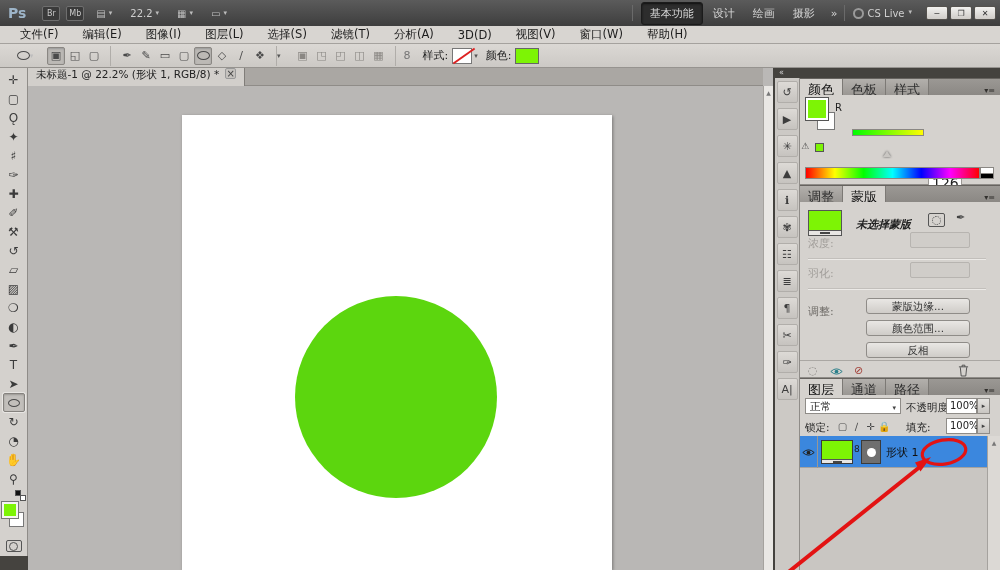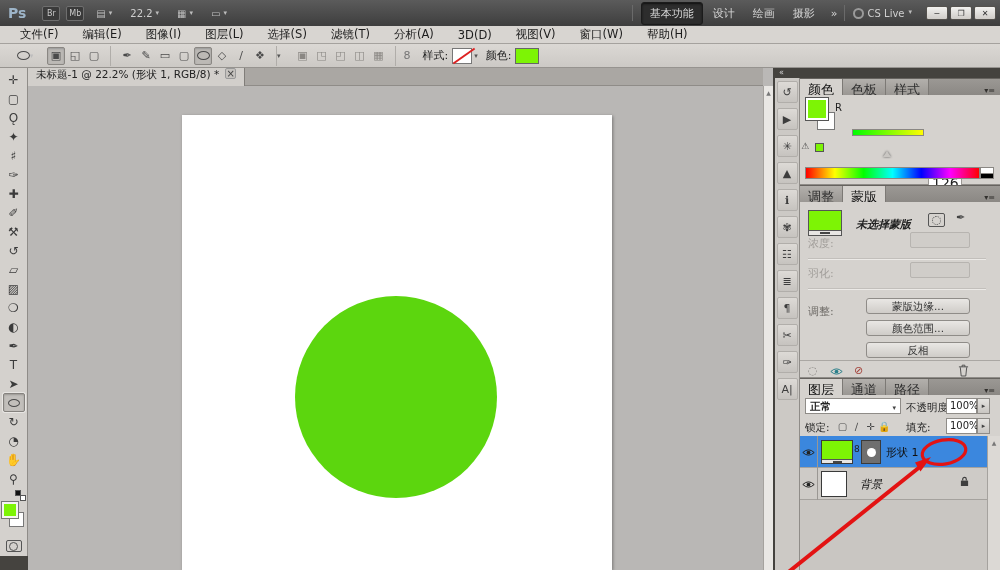--- a/index.html
+++ b/index.html
@@ -91,21 +91,21 @@
   .pixmask-ico{position:absolute;left:128px;top:11px;width:17px;height:14px;border:1px solid #555;border-radius:2px;display:flex;align-items:center;justify-content:center;}
   .pixmask-ico::after{content:"";width:7px;height:7px;border:1px dotted #555;border-radius:50%;}
   .penmask-ico{position:absolute;left:156px;top:9px;font-size:11px;color:#444;}
   .dis-label{position:absolute;left:8px;font-size:11px;color:#a09d99;}
   .dis-box{position:absolute;left:110px;width:60px;height:16px;background:#d0cdc9;border:1px solid #b7b4b0;border-radius:2px;}
   .groove{position:absolute;left:8px;width:178px;height:2px;background:#c2bfbb;border-bottom:1px solid #eceae7;}
   .mask-btn{position:absolute;left:66px;width:104px;height:16px;background:linear-gradient(#e9e7e4,#cfccc8);border:1px solid #8f8c88;border-radius:3px;font-size:10.5px;color:#333;text-align:center;line-height:14px;}
   .mask-footrow{position:absolute;left:0;width:200px;height:20px;border-top:1px solid #aaa7a3;}
   .mf-ico{position:absolute;top:3px;font-size:11px;color:#8a8784;}
   
-  .blend-box{position:absolute;left:5px;top:3px;width:96px;height:16px;background:#fff;border:1px solid #8f8c88;font-size:10.5px;padding:1px 4px;font-weight:bold;}
+  .blend-box{position:absolute;left:5px;top:3px;width:96px;height:16px;background:#fff;border:1px solid #8f8c88;font-size:10.5px;padding:1px 4px;}
   .blend-box .caret{position:absolute;right:4px;top:5px;color:#444;}
   .ctl-label{position:absolute;font-size:10.5px;color:#222;}
   .ctl-val{position:absolute;width:31px;height:16px;background:#fff;border:1px solid #8f8c88;font-size:10px;padding:1px 3px;}
   .spin{position:absolute;width:13px;height:16px;background:linear-gradient(#e5e3e0,#c9c6c2);border:1px solid #8f8c88;font-size:7px;color:#444;text-align:center;line-height:15px;}
   .lock-ico{position:absolute;top:2px;width:13px;height:14px;display:flex;align-items:center;justify-content:center;font-size:10px;color:#4a4a4a;border:1px solid transparent;}
   .layer-list{position:absolute;left:0;top:358px;width:200px;height:134px;background:#c9c6c2;}
   .layer-row{position:absolute;left:0;width:200px;height:32px;border-bottom:1px solid #a5a29e;background:#cecbc7;}
   .layer-row.active{background:#3b87de;}
   .eyecell{position:absolute;left:0;top:0;width:18px;height:32px;border-right:1px solid #9a9793;display:flex;align-items:center;justify-content:center;}
   .lthumb{position:absolute;left:21px;top:4px;width:32px;height:24px;border:1px solid #3a3a3a;}
@@ -528,36 +528,20 @@
         </span>
         <span class="lthumb" style="background: rgb(125, 244, 5);">
             <span class="bar">
               <i></i>
             </span>
           </span>
         <span class="chain">8</span>
         <span class="vmask"></span>
         <span class="lname">形状 1</span>
       </div>
-      <div class="layer-row" style="top:32px;">
-        <span class="eyecell">
-          <svg class="eye" viewBox="0 0 16 10">
-              <path d="M1 5 Q8 -1.5 15 5 Q8 11.5 1 5 Z" fill="none" stroke="#222" stroke-width="1.2"></path>
-              <circle cx="8" cy="5" r="2.3" fill="#222"></circle>
-            </svg>
-        </span>
-        <span class="lthumb bgthumb"></span>
-        <span class="lname bgname">背景</span>
-        <span class="llock">
-          <svg class="lockg" viewBox="0 0 10 12">
-              <rect x="1" y="5" width="8" height="6" fill="#3e3e3e"></rect>
-              <path d="M3 5 V3.4 a2 2 0 0 1 4 0 V5" stroke="#3e3e3e" fill="none" stroke-width="1.3"></path>
-            </svg>
-        </span>
-      </div>
     </div>
     <div class="lscroll">
         <span class="arr">▲</span>
       </div>
   </div>
 
   <svg id="annot">
     <ellipse cx="944" cy="452" rx="22" ry="12" fill="none" stroke-width="3.2" transform="rotate(-10 944 452)" stroke="#e31313"></ellipse>
     <line x1="786" y1="574" x2="921" y2="466" stroke-width="4" stroke="#e31313"></line>
     <polygon points="931,457 920.5,471.5 915,462.5" fill="#e31313"></polygon>

